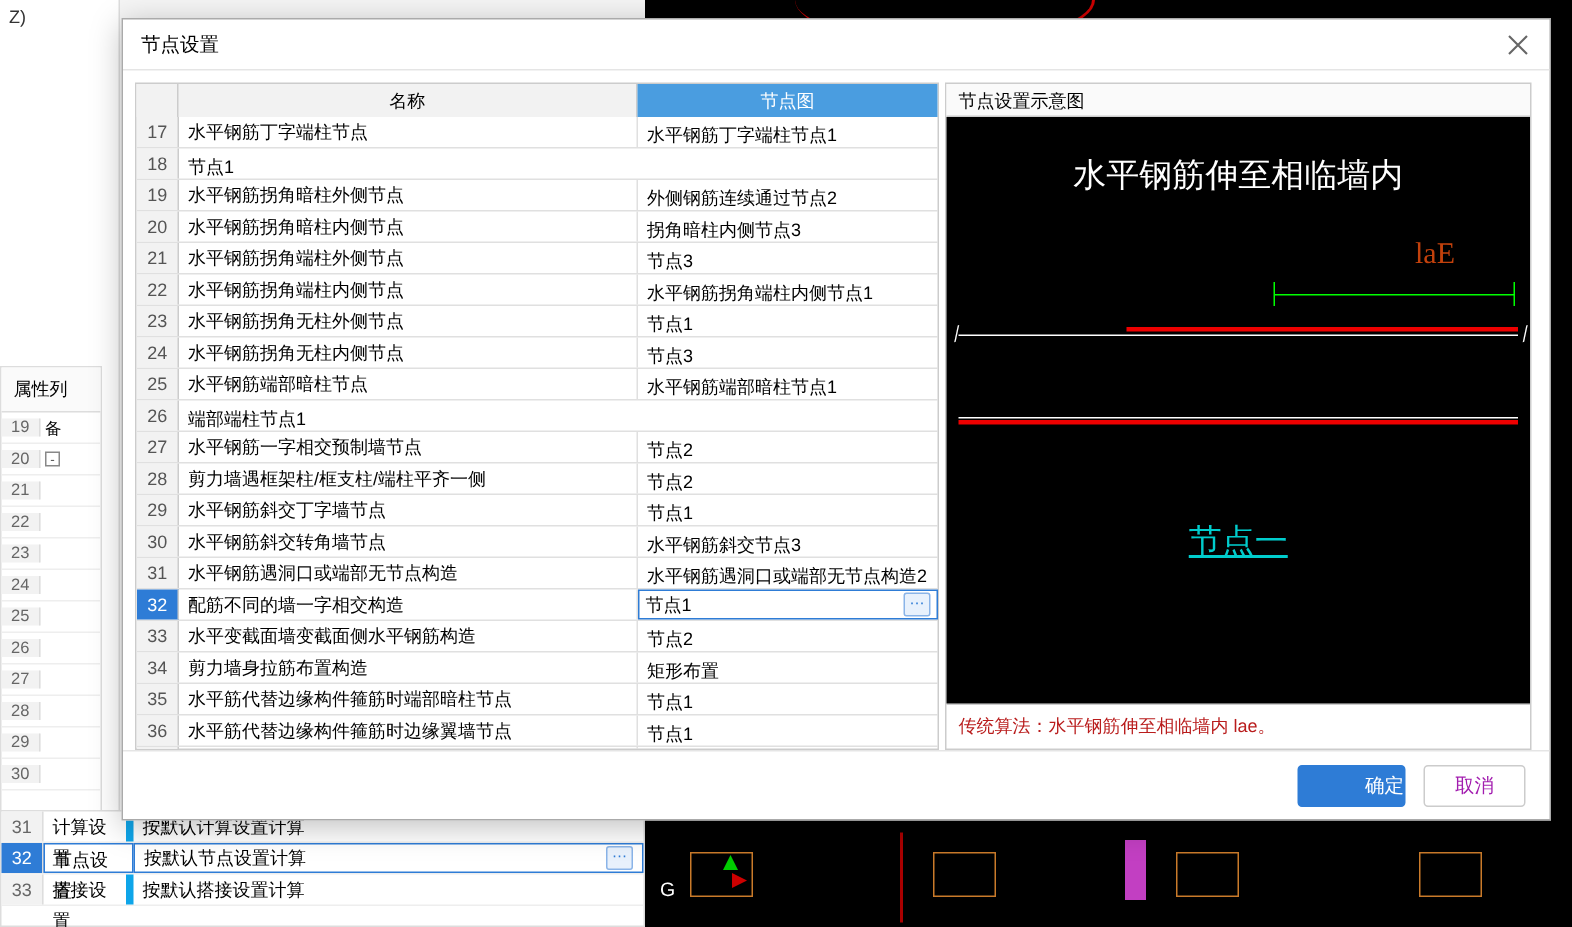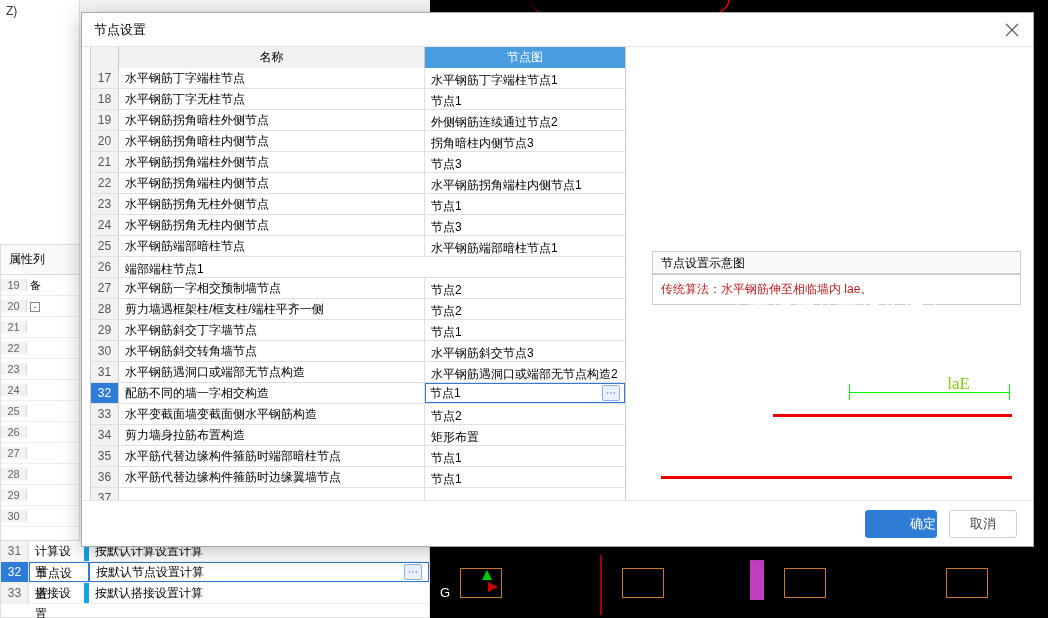--- a/index.html
+++ b/index.html
@@ -1,21 +1,21 @@
 <!DOCTYPE html>
 <html><head>
 <meta charset="utf-8">
 <style>
 * { box-sizing: border-box; margin: 0; padding: 0; font-family: "Microsoft YaHei", sans-serif; }
 html, body { width: 1048px; height: 618px; overflow: hidden; background: #f5f5f5; position: relative; }
 
 .bg-left { position: absolute; left: 0; top: 0; width: 80px; height: 618px; background: #fff; border-right: 1px solid #ddd; }
 .bg-left .z { font-size: 12px; color: #333; padding: 4px 6px; }
 
-.bg-prop { position: absolute; left: 0; top: 244px; width: 80px; height: 374px; background: #fff; border: 1px solid #ddd; }
+.bg-prop { position: absolute; left: 0; top: 244px; width: 68px; height: 374px; background: #fff; border: 1px solid #ddd; }
 .bg-prop .hdr { font-size: 12px; padding: 6px 8px; border-bottom: 1px solid #ddd; background: #fafafa; }
 .bg-prop .row { display: flex; align-items: center; height: 21px; font-size: 11px; border-bottom: 1px solid #eee; }
 .bg-prop .rn { width: 26px; text-align: center; color: #666; background: #f2f2f2; border-right: 1px solid #ddd; }
 .bg-prop .rt { flex: 1; padding: 0 3px; overflow: hidden; white-space: nowrap; }
 
 .bg-bottom-grid { position: absolute; left: 0; top: 540px; width: 430px; height: 78px; background: #fff; border: 1px solid #ddd; }
 .bg-bottom-grid .row { display: flex; height: 21px; font-size: 12px; border-bottom: 1px solid #eee; align-items: center; }
 .bg-bottom-grid .rn { width: 28px; text-align: center; color: #666; background: #f2f2f2; border-right: 1px solid #ddd; height: 100%; line-height: 21px; }
 .bg-bottom-grid .c1 { width: 60px; border-right: 5px solid #0ea5e9; padding: 0 6px; height: 100%; line-height: 21px; }
 .bg-bottom-grid .c2 { flex: 1; padding: 0 6px; height: 100%; line-height: 21px; display: flex; align-items: center; justify-content: space-between; }
@@ -31,21 +31,21 @@
 .bg-canvas .gmark { position: absolute; left: 10px; top: 585px; color: #fff; font-size: 13px; }
 .bg-canvas .arrow-x { position: absolute; left: 58px; top: 582px; width: 0; height: 0; border-left: 10px solid #c00; border-top: 5px solid transparent; border-bottom: 5px solid transparent; }
 .bg-canvas .ax-y  { position: absolute; left: 52px; top: 570px; width: 0; height: 0; border-bottom: 10px solid #0c0; border-left: 5px solid transparent; border-right: 5px solid transparent; }
 .bg-canvas .redarc { position: absolute; left: 100px; top: -30px; width: 200px; height: 60px; border: 2px solid #c00; border-radius: 50%; border-top: none; border-left: none; }
 
 .dialog { position: absolute; left: 81px; top: 12px; width: 953px; height: 535px; background: #fff; border: 1px solid #aaa; box-shadow: 0 4px 20px rgba(0,0,0,0.25); display: flex; flex-direction: column; }
 .dlg-title { height: 34px; display: flex; align-items: center; justify-content: space-between; padding: 0 12px; font-size: 13px; border-bottom: 1px solid #e5e5e5; }
 .dlg-close { width: 18px; height: 18px; display: flex; align-items: center; justify-content: center; cursor: pointer; color: #666; }
 .dlg-close svg { width: 14px; height: 14px; }
 
-.dlg-body { flex: 1; display: flex; padding: 8px 12px 0 8px; gap: 26px; overflow: hidden; align-items: center; }
+.dlg-body { flex: 1; display: flex; padding: 8px 12px 0 8px; gap: 4px; overflow: hidden; }
 
 .grid-wrap { width: 536px; border: 1px solid #ccc; display: flex; flex-direction: column; }
 .grid-head { display: flex; height: 22px; background: #f2f2f2; font-size: 12px; }
 .grid-head .hnum { width: 28px; border-right: 1px solid #ccc; }
 .grid-head .hname { flex: 1; text-align: center; line-height: 22px; border-right: 1px solid #ccc; }
 .grid-head .himg { width: 200px; text-align: center; line-height: 22px; background: #4a9de0; color: #fff; }
 
 .grid-rows { flex: 1; overflow-y: auto; }
 .grow { display: flex; height: 21px; font-size: 12px; border-bottom: 1px solid #e0e0e0; align-items: stretch; }
 .gnum { width: 28px; text-align: center; line-height: 21px; color: #555; background: #f2f2f2; border-right: 1px solid #ccc; }
@@ -54,35 +54,35 @@
 .gimg .txt { flex: 1; overflow: hidden; }
 .grow.sel .gnum { background: #2e7cd6; color: #fff; }
 .grow.sel .gimg { border: 1px solid #2e7cd6; padding: 0 4px; }
 
 .preview { flex: 1; display: flex; flex-direction: column; border: 1px solid #ccc; }
 .preview .phdr { height: 22px; line-height: 22px; font-size: 12px; padding: 0 8px; border-bottom: 1px solid #ccc; background: #fafafa; }
 .preview .pcanvas { flex: 1; background: #000; position: relative; }
 .preview .pfooter { font-size: 12px; color: #b91c1c; padding: 6px 8px; border-top: 1px solid #ccc; }
 
 .pcanvas .title-txt { position: absolute; left: 0; right: 0; top: 24px; text-align: center; color: #fff; font-size: 22px; font-family: "SimSun", serif; }
-.pcanvas .lae { position: absolute; right: 50px; top: 100px; color: #84cc16; font-size: 17px; font-family: serif; }
+.pcanvas .lae { position: absolute; right: 50px; top: 80px; color: #c2410c; font-size: 20px; font-family: serif; }
 .pcanvas .dim-l { position: absolute; right: 10px; top: 118px; width: 160px; height: 1px; background: #0f0; }
 .pcanvas .dim-t1 { position: absolute; right: 10px; top: 110px; width: 1px; height: 16px; background: #0f0; }
 .pcanvas .dim-t2 { position: absolute; right: 170px; top: 110px; width: 1px; height: 16px; background: #0f0; }
 .pcanvas .wall { position: absolute; left: 8px; right: 8px; top: 145px; height: 56px; border-top: 1px solid #fff; border-bottom: 1px solid #fff; }
 .pcanvas .rebar1 { position: absolute; left: 120px; right: 8px; top: 140px; height: 3px; background: #e00; }
 .pcanvas .rebar2 { position: absolute; left: 8px; right: 8px; top: 202px; height: 3px; background: #e00; }
 .pcanvas .endcap1 { position: absolute; left: 6px; top: 136px; color: #fff; font-size: 14px; transform: rotate(-20deg); }
 .pcanvas .endcap2 { position: absolute; right: 2px; top: 136px; color: #fff; font-size: 14px; transform: rotate(-20deg); }
 .pcanvas .node-lbl { position: absolute; left: 0; right: 0; top: 268px; text-align: center; color: #0cc; font-size: 22px; font-family: "SimSun", serif; text-decoration: underline; }
 
 .dlg-foot { height: 46px; display: flex; align-items: center; justify-content: flex-end; gap: 12px; padding: 0 16px; border-top: 1px solid #e5e5e5; }
 .btn { min-width: 68px; height: 28px; border-radius: 3px; font-size: 13px; display: inline-flex; align-items: center; justify-content: center; cursor: pointer; }
 .btn-primary { background: #2e7cd6; color: #fff; border: 1px solid #2e7cd6; padding-left: 44px; }
-.btn-default { background: #fff; color: #404040; border: 1px solid #ccc; }
+.btn-default { background: #fff; color: #a21caf; border: 1px solid #ccc; }
 
 .tree-icon { display: inline-block; width: 10px; height: 10px; border: 1px solid #888; font-size: 9px; line-height: 8px; text-align: center; margin-right: 2px; color: #555; }
 </style>
 </head>
 <body>
 
 <div class="bg-left">
   <div class="z">Z)</div>
 </div>
 
@@ -203,21 +203,20 @@
       <div class="grid-rows" id="grid-rows">
           <div class="grow">
             <div class="gnum">17</div>
             <div class="gname">水平钢筋丁字端柱节点</div>
             <div class="gimg">
               <span class="txt">水平钢筋丁字端柱节点1</span>
             </div>
           </div>
           <div class="grow">
             <div class="gnum">18</div>
-            <div class="gname">水平钢筋丁字无柱节点</div>
             <div class="gimg">
               <span class="txt">节点1</span>
             </div>
           </div>
           <div class="grow">
             <div class="gnum">19</div>
             <div class="gname">水平钢筋拐角暗柱外侧节点</div>
             <div class="gimg">
               <span class="txt">外侧钢筋连续通过节点2</span>
             </div>
@@ -357,20 +356,21 @@
         <div class="title-txt">水平钢筋伸至相临墙内</div>
         <div class="lae">laE</div>
         <div class="dim-l"></div>
         <div class="dim-t1"></div>
         <div class="dim-t2"></div>
         <div class="wall"></div>
         <div class="rebar1"></div>
         <div class="rebar2"></div>
         <div class="endcap1">∕</div>
         <div class="endcap2">∕</div>
+        <div class="node-lbl">节点一</div>
       </div>
       <div class="pfooter">传统算法：水平钢筋伸至相临墙内 lae。</div>
     </div>
 
   </div>
 
   <div class="dlg-foot">
     <div class="btn btn-primary">确定</div>
     <div class="btn btn-default">取消</div>
   </div>

